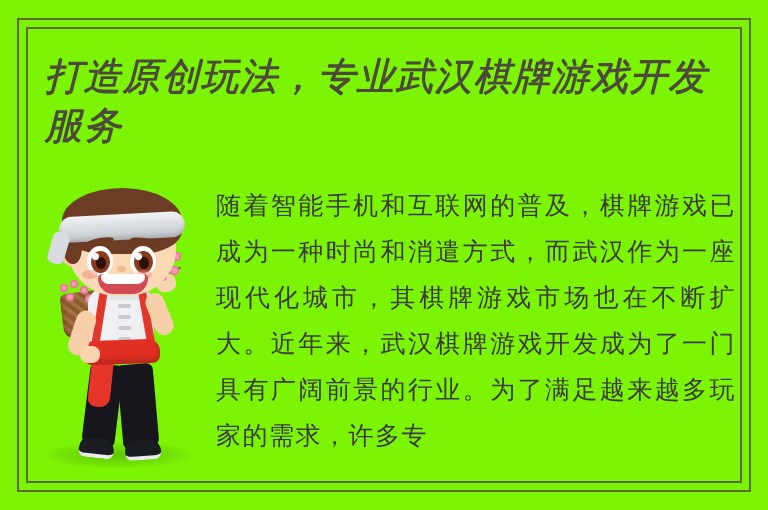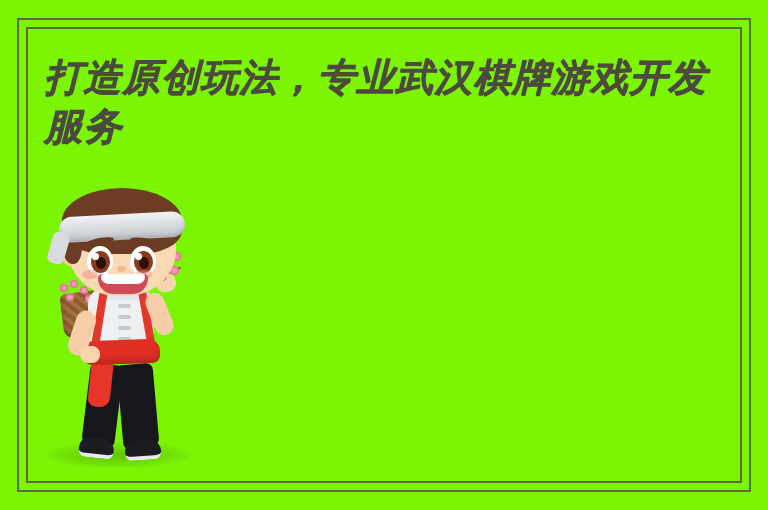--- a/index.html
+++ b/index.html
@@ -25,21 +25,21 @@
     border:2px solid #5e6b33;
     box-sizing:border-box;
     pointer-events:none;
   }
   
   .title{
     position:absolute;left:44px;top:52px;width:690px;
     color:#4c4a3c;
     font-family:"DejaVu Serif","Liberation Serif",serif;
     font-size:38px;
-    font-weight:700;
+    font-weight:400;
     font-style:italic;
     line-height:49px;
     letter-spacing:1px;
     white-space:pre-wrap;
     text-shadow:0.6px 0.6px 0 #4c4a3c;
   }
   
   .body-text{
     position:absolute;left:216px;top:183px;width:520px;
     color:#3b3b38;
@@ -154,20 +154,21 @@
 </head>
 <body>
 
 <div id="banner">
 
   <div class="frame-outer"></div>
   <div class="frame-inner"></div>
 
   <div class="title">打造原创玩法，专业武汉棋牌游戏开发服务</div>
 
+  <div class="body-text">随着智能手机和互联网的普及，棋牌游戏已成为一种时尚和消遣方式，而武汉作为一座现代化城市，其棋牌游戏市场也在不断扩大。近年来，武汉棋牌游戏开发成为了一门具有广阔前景的行业。为了满足越来越多玩家的需求，许多专</div>
 
   <div class="character">
     <div class="shadow"></div>
 
     <div class="leg leg-l"></div>
     <div class="leg leg-r"></div>
     <div class="shoe shoe-l"></div>
     <div class="shoe shoe-r"></div>
 
     <div class="basket"></div>

